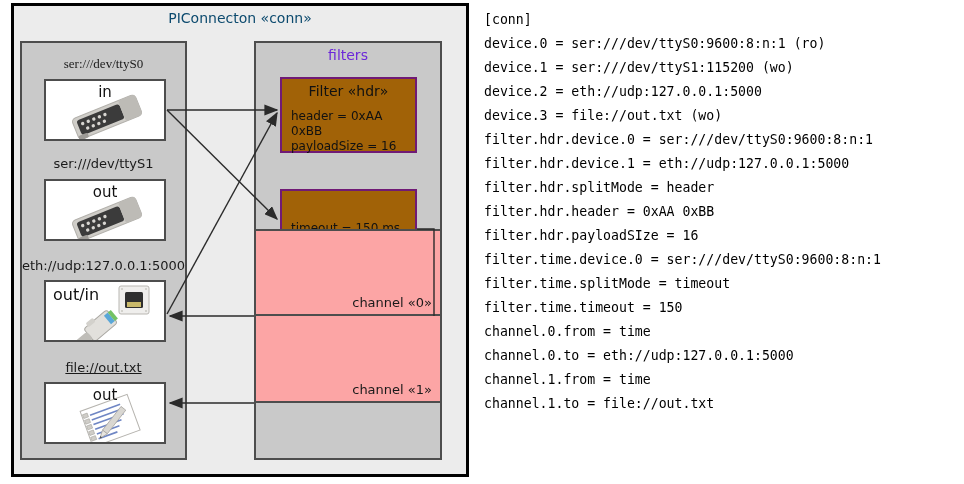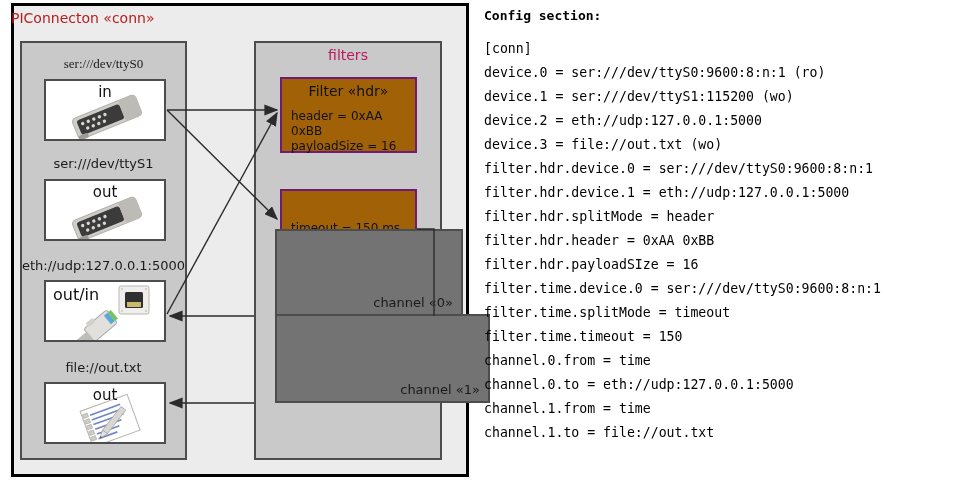--- a/index.html
+++ b/index.html
@@ -2,50 +2,50 @@
 <html><head>
 <meta charset="utf-8">
 <style>
   html,body{margin:0;padding:0;background:#ffffff;}
   body{width:964px;height:484px;font-family:"DejaVu Sans",sans-serif;overflow:hidden;}
   #root{position:relative;width:964px;height:484px;}
 
   
   .outer-frame{position:absolute;left:11px;top:3px;width:458px;height:474px;
     border:3px solid #000;background:#ececec;box-sizing:border-box;}
-  .outer-title{position:absolute;left:11px;top:10px;width:458px;text-align:left;
-    font-size:14px;color:#b91c1c;}
+  .outer-title{position:absolute;left:11px;top:10px;width:458px;text-align:center;
+    font-size:14px;color:#0c4a6e;}
 
   
   .panel{position:absolute;background:#c9c9c9;border:2px solid #4d4d4d;box-sizing:border-box;}
   .devices-panel{left:20px;top:41px;width:167px;height:419px;}
   .filters-panel{left:254px;top:41px;width:188px;height:419px;}
   .panel-title{position:absolute;top:4px;left:0;width:100%;text-align:center;
-    font-size:14px;color:#be185d;}
+    font-size:14px;color:#6d28d9;}
 
   
   .dev-label{position:absolute;font-size:13px;color:#1a1a1a;text-align:center;
     white-space:nowrap;}
   .dev-box{position:absolute;background:#ffffff;border:2px solid #4d4d4d;
     box-sizing:border-box;overflow:hidden;}
   .dev-box .tag{position:absolute;top:2px;left:0;width:100%;text-align:center;
     font-size:15px;color:#111;z-index:3;}
   .dev-box.eth .tag{text-align:left;left:7px;width:auto;top:3px;font-size:16px;}
 
   
   .filter-box{position:absolute;background:#a16207;border:2px solid #701a75;
     box-sizing:border-box;}
   .filter-box .ftitle{position:absolute;top:4px;left:0;width:100%;text-align:center;
     font-size:14px;color:#111;}
   .filter-box .fprops{position:absolute;left:9px;top:30px;font-size:12px;color:#111;
     line-height:15px;}
 
   
-  .channel-box{position:absolute;background:#737373;border:2px solid #4d4d4d;
-    box-sizing:border-box;margin-left:21px;}
+  .channel-box{position:absolute;background:#fca5a5;border:2px solid #4d4d4d;
+    box-sizing:border-box;}
   .channel-label{position:absolute;right:8px;bottom:4px;font-size:13px;color:#1a1a1a;}
 
   
   .config{position:absolute;left:484px;top:8px;width:476px;}
   .config-head{font-family:"DejaVu Sans Mono",monospace;font-size:13px;font-weight:bold;
     color:#000;margin-bottom:14px;}
   .config-body{font-family:"DejaVu Sans Mono",monospace;font-size:13.2px;color:#000;
     line-height:24px;white-space:pre;}
 
   svg.wires{position:absolute;left:0;top:0;width:964px;height:484px;pointer-events:none;}
@@ -124,21 +124,21 @@
         <rect x="-6" y="-9" width="30" height="17" rx="3" fill="#e2e0dc" stroke="#aaa8a3" stroke-width="1"></rect>
         <rect x="-1" y="-12" width="9" height="5" rx="1.5" fill="#d3d1cc"></rect>
         <rect x="18" y="-6" width="5" height="11" fill="#5aa7d8"></rect>
         <rect x="23" y="-6" width="4" height="11" fill="#74c264"></rect>
         <rect x="-22" y="-5" width="17" height="10" rx="4" fill="#bfbdb8"></rect>
         <rect x="-34" y="-3.5" width="14" height="7" rx="3" fill="#a9a7a2"></rect>
       </g>
     </svg>
   </div>
 
-  <div class="dev-label" style="left:20px;top:360px;width:167px;">file://out.txt</div>
+  <div class="dev-label" style="left:20px;top:360px;width:167px;text-decoration:underline;">file://out.txt</div>
   <div class="dev-box" style="left:44px;top:382px;width:122px;height:62px;">
     <span class="tag">out</span>
     <svg viewBox="0 0 122 62" width="122" height="62">
       <g transform="translate(66,36) rotate(-20)">
         <rect x="-27" y="-19" width="50" height="38" fill="#ffffff" stroke="#b6b4af" stroke-width="1"></rect>
         <g stroke="#6f86c4" stroke-width="1.6">
           <line x1="-19" y1="-12" x2="13" y2="-12"></line>
             <line x1="-19" y1="-7" x2="13" y2="-7"></line>
           <line x1="-19" y1="-2" x2="13" y2="-2"></line>
             <line x1="-19" y1="3" x2="9" y2="3"></line>
@@ -176,21 +176,21 @@
   <div class="filter-box" style="left:280px;top:189px;width:137px;height:76px;">
     <div class="fprops">
       <div>timeout = 150 ms</div>
     </div>
   </div>
 
   <div class="channel-box" style="left:254px;top:229px;width:188px;height:87px;">
     <span class="channel-label">channel «0»</span>
   </div>
 
-  <div class="channel-box" style="left:254px;top:314px;width:215px;height:89px;">
+  <div class="channel-box" style="left:254px;top:314px;width:188px;height:89px;">
     <span class="channel-label">channel «1»</span>
   </div>
 
   <svg class="wires">
     <defs>
       <marker id="ah" markerWidth="10" markerHeight="8" refX="9" refY="4" orient="auto">
         <polygon points="0,0 10,4 0,8" fill="#2b2b2b"></polygon>
       </marker>
     </defs>
     <g stroke="#2b2b2b" stroke-width="1.4" fill="none">
@@ -203,21 +203,20 @@
 
       <path d="M254,316 L170,316" marker-end="url(#ah)"></path>
 
       <path d="M254,403 L170,403" marker-end="url(#ah)"></path>
 
       <path d="M417,229 L434,229 L434,316"></path>
     </g>
   </svg>
 
   <div class="config">
-    <div class="config-head">Config section:</div>
     <div class="config-body">[conn]
 device.0 = ser:///dev/ttyS0:9600:8:n:1 (ro)
 device.1 = ser:///dev/ttyS1:115200 (wo)
 device.2 = eth://udp:127.0.0.1:5000
 device.3 = file://out.txt (wo)
 filter.hdr.device.0 = ser:///dev/ttyS0:9600:8:n:1
 filter.hdr.device.1 = eth://udp:127.0.0.1:5000
 filter.hdr.splitMode = header
 filter.hdr.header = 0xAA 0xBB
 filter.hdr.payloadSIze = 16

